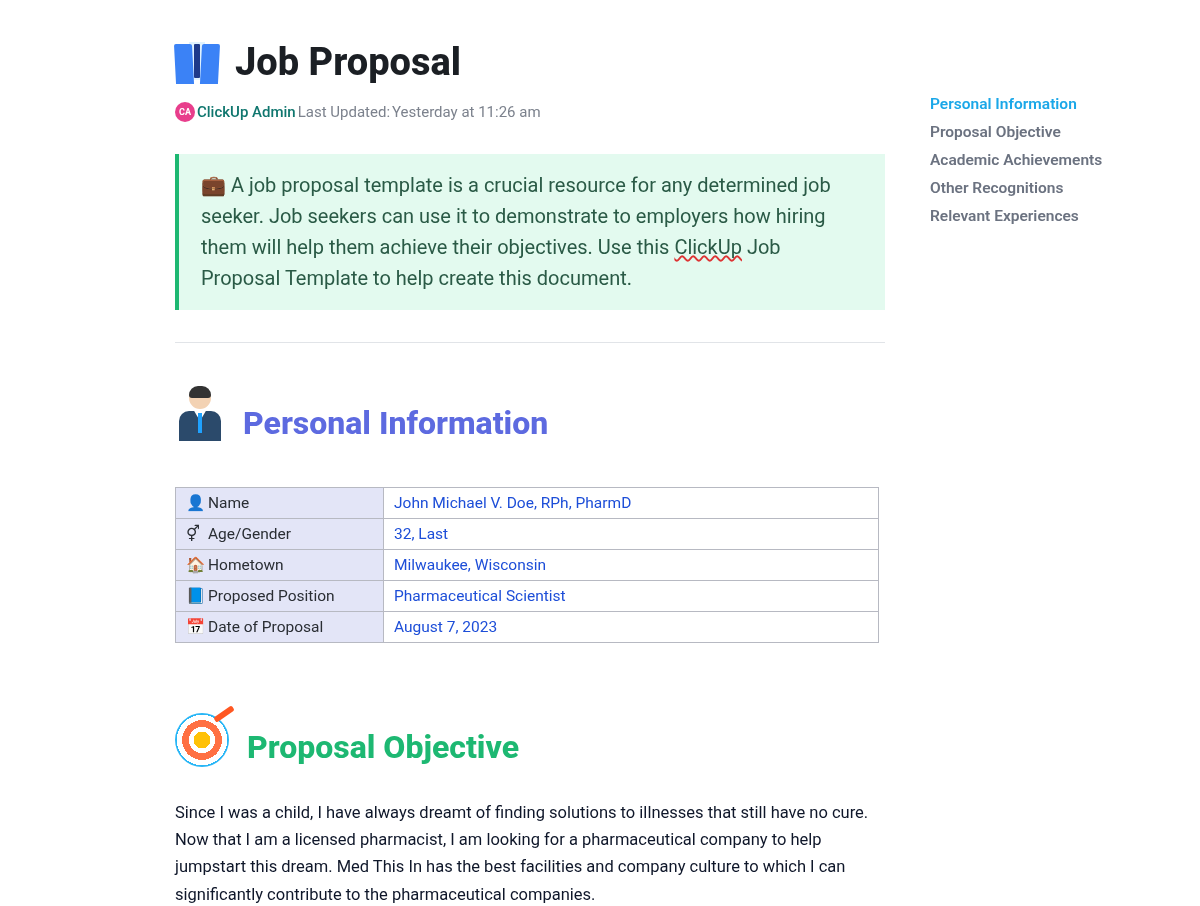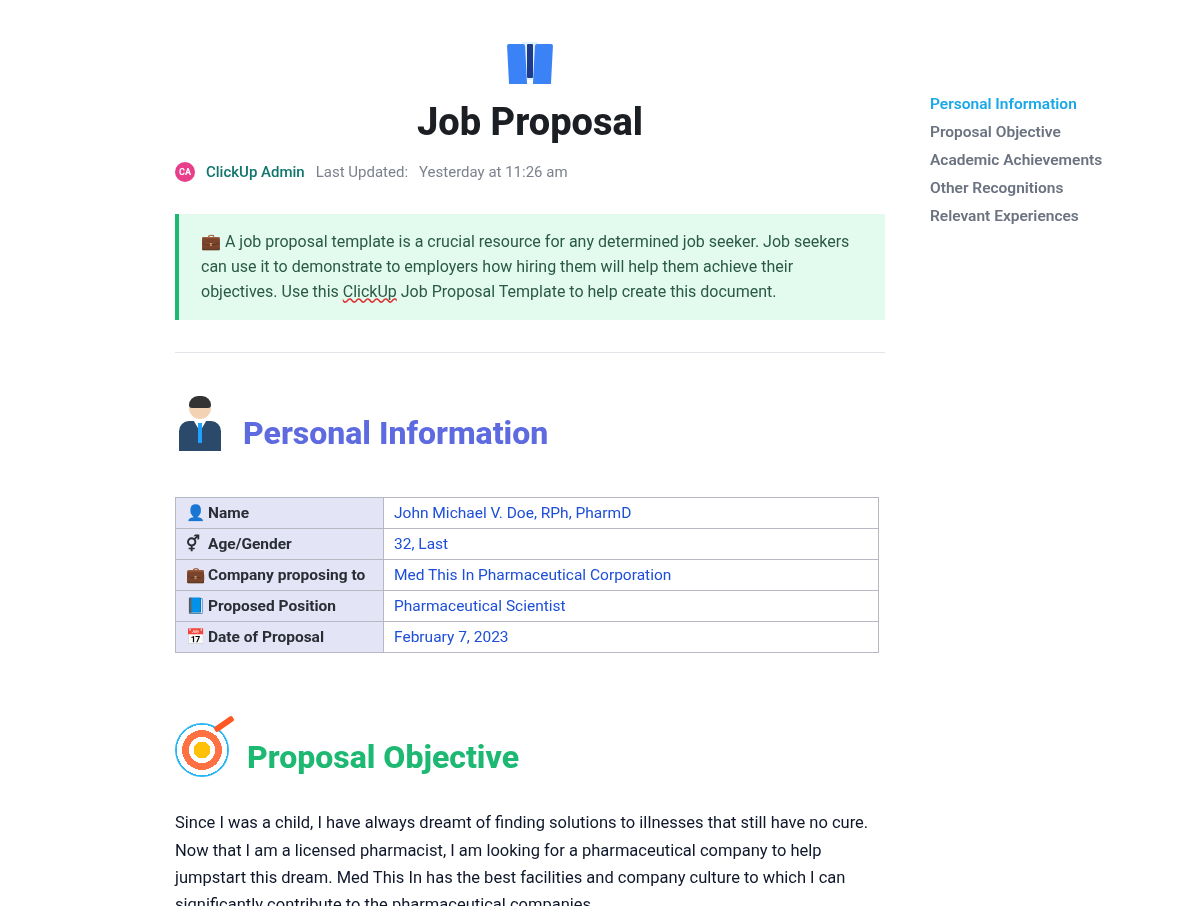--- a/index.html
+++ b/index.html
@@ -17,21 +17,20 @@
     }
     .sidebar {
       width: 250px;
       margin-left: 45px;
       padding-top: 50px;
     }
     .title-row {
       display: flex;
       align-items: center;
       gap: 16px;
-      flex-direction: column;
     }
     .title-row h1 {
       font-size: 38px;
       font-weight: 800;
       color: #1b1f24;
     }
     .tie-icon {
       width: 44px;
       height: 44px;
       position: relative;
@@ -56,21 +55,21 @@
     .tie-icon .tie {
       position: absolute;
       left: 19px; top: 4px;
       width: 6px; height: 34px;
       background: #1e3a8a;
       border-radius: 1px;
     }
     .meta-row {
       display: flex;
       align-items: center;
-      gap: 11px;
+      gap: 2px;
       margin-top: 18px;
       font-size: 15px;
       color: #7c828d;
     }
     .avatar {
       width: 20px; height: 20px;
       border-radius: 50%;
       background: #e83e8c;
       color: #fff;
       font-size: 9px;
@@ -79,21 +78,21 @@
       align-items: center;
       justify-content: center;
     }
     .author-name { color: #0f766e; font-weight: 500; }
     .callout {
       margin-top: 32px;
       background: #e3faef;
       border-left: 4px solid #1db872;
       padding: 16px 22px;
       color: #2a5a46;
-      font-size: 16px;
+      font-size: 20px;
       line-height: 1.55;
     }
     .callout .cl-link {
       text-decoration: underline wavy #d33;
       text-decoration-skip-ink: none;
     }
     .divider {
       border: none;
       border-top: 1px solid #e1e4e8;
       margin-top: 32px;
@@ -167,21 +166,21 @@
     }
     table.info td {
       border: 1px solid #b7b9c2;
       padding: 6px 10px;
       vertical-align: middle;
       color: #1d4ed8;
     }
     table.info td.key {
       width: 208px;
       background: #e3e5f7;
-      font-weight: 700;
+      font-weight: 400;
       color: #2a2e34;
     }
     .row-emoji { display:inline-block; width:18px; margin-right:4px; }
     .objective-text {
       margin-top: 32px;
       font-size: 16.5px;
       line-height: 1.65;
       color: #0f172a;
       max-width: 720px;
     }
@@ -238,30 +237,30 @@
       <tbody id="info-body">
           <tr>
             <td class="key"><span class="row-emoji">👤</span><span>Name</span></td>
             <td>John Michael V. Doe, RPh, PharmD</td>
           </tr>
           <tr>
             <td class="key"><span class="row-emoji">⚥</span><span>Age/Gender</span></td>
             <td>32, Last</td>
           </tr>
           <tr>
-            <td class="key"><span class="row-emoji">💼</span><span>Company proposing to</span></td>
-            <td>Med This In Pharmaceutical Corporation</td>
+            <td class="key"><span class="row-emoji">🏠</span><span>Hometown</span></td>
+            <td>Milwaukee, Wisconsin</td>
           </tr>
           <tr>
             <td class="key"><span class="row-emoji">📘</span><span>Proposed Position</span></td>
             <td>Pharmaceutical Scientist</td>
           </tr>
           <tr>
             <td class="key"><span class="row-emoji">📅</span><span>Date of Proposal</span></td>
-            <td>February 7, 2023</td>
+            <td>August 7, 2023</td>
           </tr>
         </tbody>
     </table>
 
     <div class="section-head" style="margin-top:70px;">
       <span class="target-icon"></span>
       <h2 class="h2-green">Proposal Objective</h2>
     </div>
 
     <p class="objective-text">Since I was a child, I have always dreamt of finding solutions to illnesses that still have no cure. Now that I am a licensed pharmacist, I am looking for a pharmaceutical company to help jumpstart this dream. Med This In has the best facilities and company culture to which I can significantly contribute to the pharmaceutical companies.</p>

